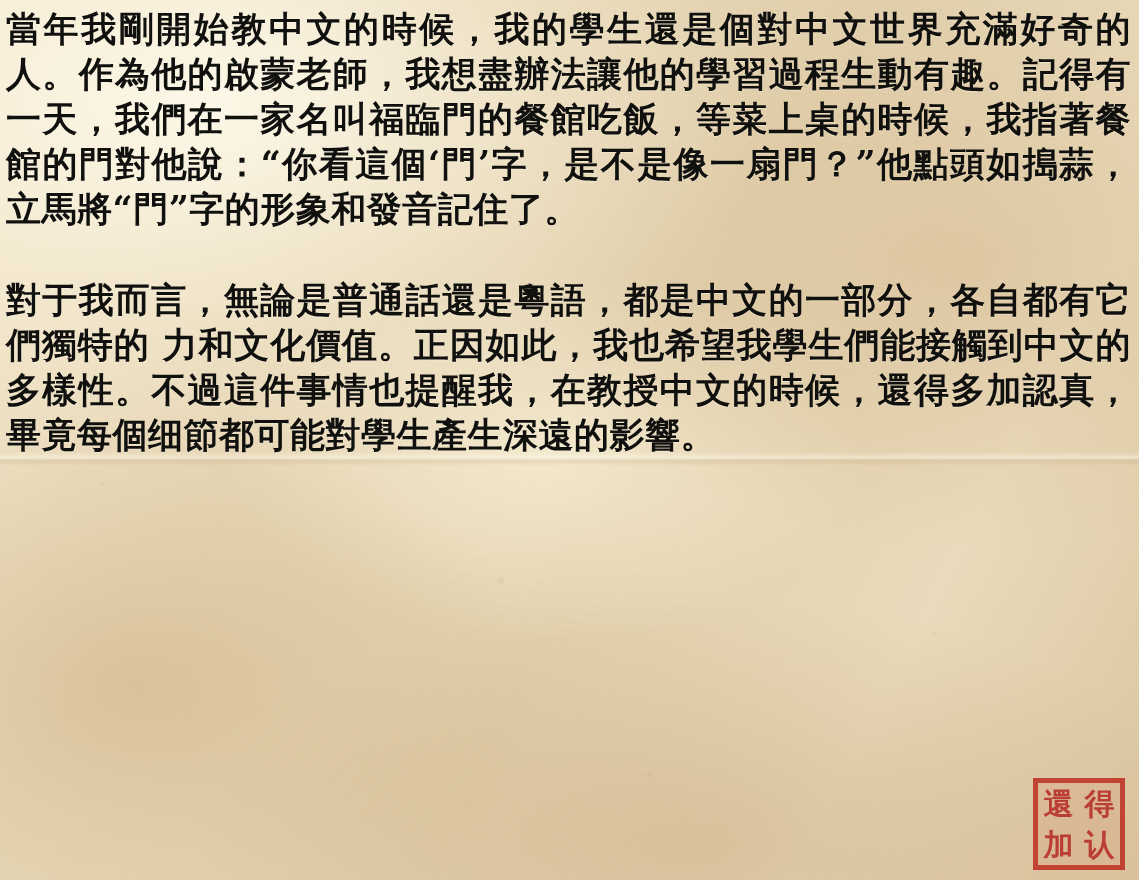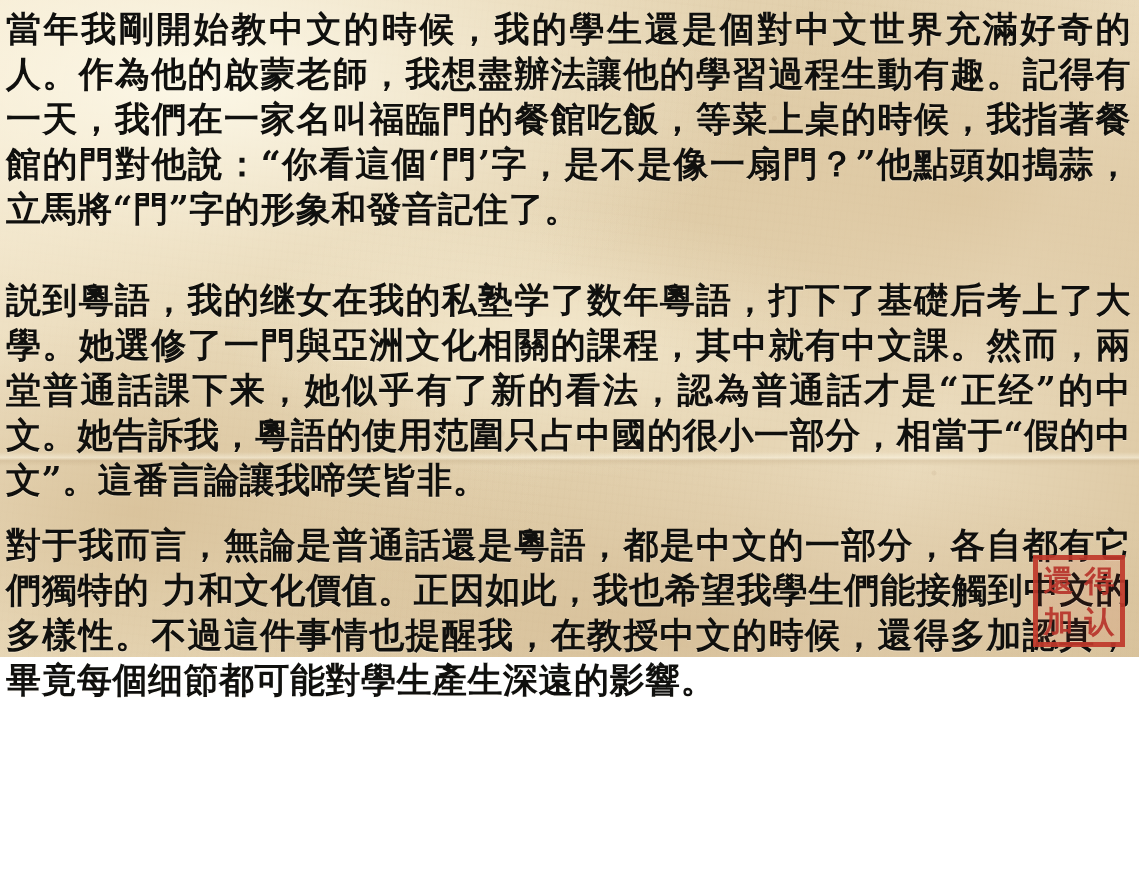--- a/index.html
+++ b/index.html
@@ -9,21 +9,21 @@
   body {
     width: 1139px;
     height: 880px;
     overflow: hidden;
     font-family: "DejaVu Serif", serif;
   }
 
   #page {
     position: relative;
     width: 1139px;
-    height: 657px;
+    height: 880px;
     box-sizing: border-box;
     
     background-color: #e6d8b8;
     background-image:
       radial-gradient(ellipse 70% 55% at 18% 12%, rgba(255,252,238,0.85) 0%, rgba(255,250,232,0.25) 45%, rgba(255,250,232,0) 70%),
       radial-gradient(ellipse 60% 50% at 85% 30%, rgba(214,188,146,0.55) 0%, rgba(214,188,146,0) 65%),
       radial-gradient(ellipse 55% 45% at 12% 78%, rgba(206,178,134,0.55) 0%, rgba(206,178,134,0) 65%),
       radial-gradient(ellipse 65% 40% at 62% 96%, rgba(200,170,126,0.5) 0%, rgba(200,170,126,0) 70%),
       radial-gradient(ellipse 40% 30% at 48% 52%, rgba(255,248,226,0.6) 0%, rgba(255,248,226,0) 70%),
       linear-gradient(118deg, rgba(244,232,206,0.95) 0%, rgba(233,216,183,0.6) 28%, rgba(222,200,162,0.5) 55%, rgba(236,220,190,0.7) 78%, rgba(214,190,150,0.75) 100%),
@@ -108,21 +108,20 @@
 </style>
 </head>
 <body>
 
 <div id="page">
   <div id="grain"></div>
   <div id="crease"></div>
 
   <div id="text-body">
     <p class="para gap-after">當年我剛開始教中文的時候，我的學生還是個對中文世界充滿好奇的人。作為他的啟蒙老師，我想盡辦法讓他的學習過程生動有趣。記得有一天，我們在一家名叫福臨門的餐館吃飯，等菜上桌的時候，我指著餐館的門對他說：“你看這個‘門’字，是不是像一扇門？”他點頭如搗蒜，立馬將“門”字的形象和發音記住了。</p>
-    <p class="para">説到粵語，我的继女在我的私塾学了数年粵語，打下了基礎后考上了大學。她選修了一門與亞洲文化相關的課程，其中就有中文課。然而，兩堂普通話課下来，她似乎有了新的看法，認為普通話才是“正经”的中文。她告訴我，粵語的使用范圍只占中國的很小一部分，相當于“假的中文”。這番言論讓我啼笑皆非。</p>
     <p class="para">對于我而言，無論是普通話還是粵語，都是中文的一部分，各自都有它們獨特的 力和文化價值。正因如此，我也希望我學生們能接觸到中文的多樣性。不過這件事情也提醒我，在教授中文的時候，還得多加認真，畢竟每個细節都可能對學生產生深遠的影響。</p>
   </div>
 
   <div id="seal">
     <div class="seal-box">
       <span class="seal-char">還</span>
       <span class="seal-char">得</span>
       <span class="seal-char">加</span>
       <span class="seal-char">认</span>
     </div>

